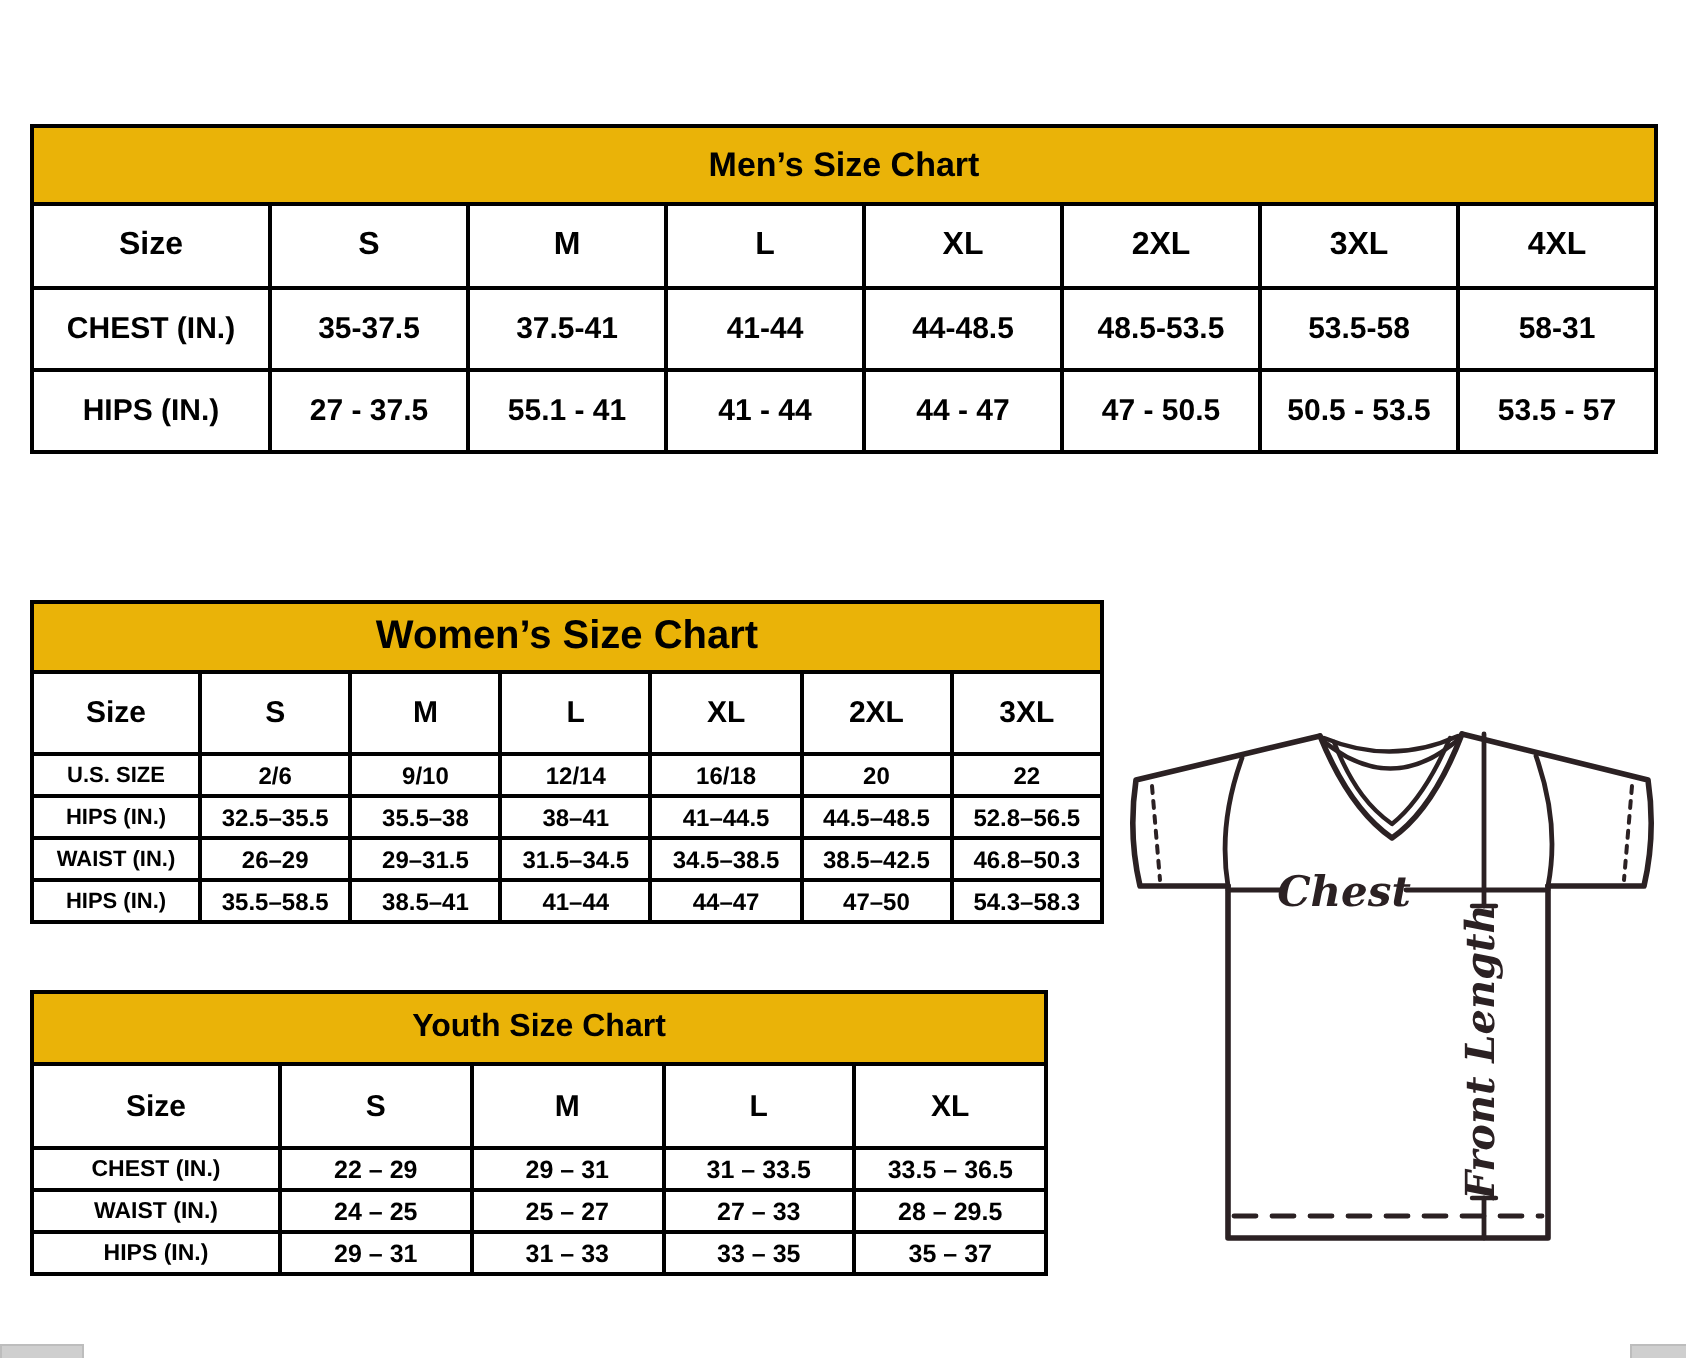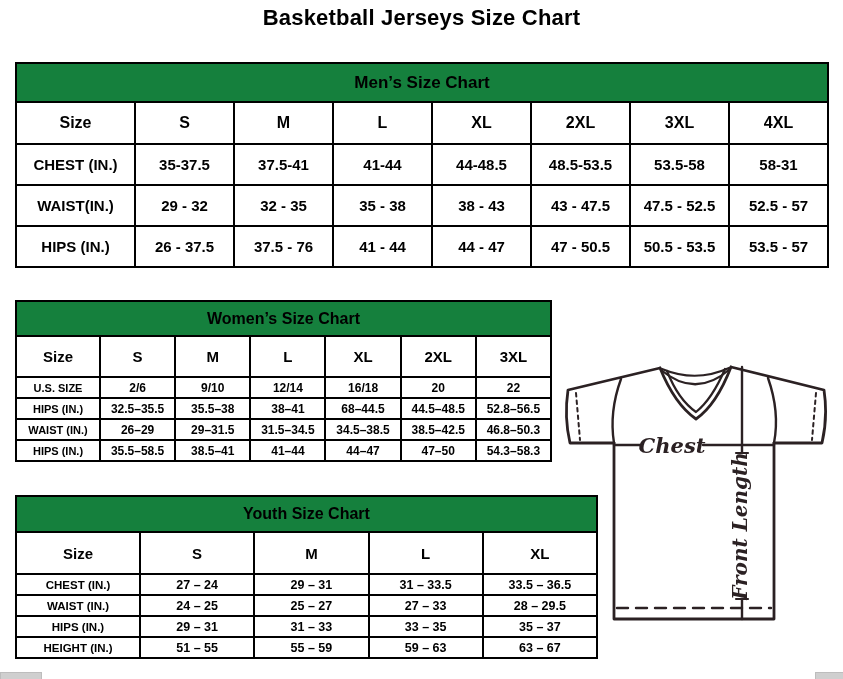--- a/index.html
+++ b/index.html
@@ -7,27 +7,27 @@
     position:relative;width:843px;height:679px;background:#fff;overflow:hidden;
     font-family:"Liberation Sans",sans-serif;color:#000;
   }
   .page-title{
     position:absolute;top:5px;left:0;width:100%;text-align:center;
     font-size:22px;font-weight:bold;letter-spacing:0.2px;
   }
   .size-section{position:absolute;}
   .sec-men{left:15px;top:62px;width:814px;}
   .sec-women{left:15px;top:300px;width:537px;}
-  .sec-youth{left:15px;top:495px;width:583px;}
+  .sec-youth{left:15px;top:495px;width:509px;}
   .table-title{
-    background:#15803d;border:2px solid #000;border-bottom:0;
+    background:#eab308;border:2px solid #000;border-bottom:0;
     font-weight:bold;text-align:center;
   }
   .sec-men .table-title{height:37px;line-height:37px;font-size:17px;}
-  .sec-women .table-title{height:33px;line-height:33px;font-size:16px;}
+  .sec-women .table-title{height:33px;line-height:33px;font-size:20px;}
   .sec-youth .table-title{height:34px;line-height:34px;font-size:16px;}
   table{border-collapse:collapse;table-layout:fixed;width:100%;}
   th,td{
     border:2px solid #000;text-align:center;vertical-align:middle;
     font-weight:bold;padding:0;overflow:hidden;white-space:nowrap;
   }
   .sec-men thead th{height:40px;font-size:16px;}
   .sec-men tbody th,.sec-men tbody td{height:39px;font-size:15px;}
   .sec-men .label-col{width:117px;}
   .sec-women thead th{height:39px;font-size:15px;}
@@ -45,21 +45,20 @@
   .diagram-label{
     font-family:"DejaVu Serif","Liberation Serif",serif;
     font-style:italic;font-weight:bold;fill:#2b2123;
   }
 </style>
 </head>
 <body>
 
 <div id="page">
 
-  <div class="page-title">Basketball Jerseys Size Chart</div>
 
   <section class="size-section sec-men">
     <div class="table-title">Men’s Size Chart</div>
     <table>
       <thead>
           <tr>
             <th class="label-col">Size</th>
             <th>S</th>
             <th>M</th>
             <th>L</th>
@@ -74,33 +73,23 @@
             <th class="label-col">CHEST (IN.)</th>
             <td>35-37.5</td>
             <td>37.5-41</td>
             <td>41-44</td>
             <td>44-48.5</td>
             <td>48.5-53.5</td>
             <td>53.5-58</td>
             <td>58-31</td>
           </tr>
           <tr>
-            <th class="label-col">WAIST(IN.)</th>
-            <td>29 - 32</td>
-            <td>32 - 35</td>
-            <td>35 - 38</td>
-            <td>38 - 43</td>
-            <td>43 - 47.5</td>
-            <td>47.5 - 52.5</td>
-            <td>52.5 - 57</td>
-          </tr>
-          <tr>
-            <th class="label-col">HIPS (IN.)</th>
-            <td>26 - 37.5</td>
-            <td>37.5 - 76</td>
+            <th class="label-col">HIPS (IN.)</th>
+            <td>27 - 37.5</td>
+            <td>55.1 - 41</td>
             <td>41 - 44</td>
             <td>44 - 47</td>
             <td>47 - 50.5</td>
             <td>50.5 - 53.5</td>
             <td>53.5 - 57</td>
           </tr>
         </tbody>
     </table>
   </section>
 
@@ -126,21 +115,21 @@
             <td>12/14</td>
             <td>16/18</td>
             <td>20</td>
             <td>22</td>
           </tr>
           <tr>
             <th class="label-col">HIPS (IN.)</th>
             <td>32.5–35.5</td>
             <td>35.5–38</td>
             <td>38–41</td>
-            <td>68–44.5</td>
+            <td>41–44.5</td>
             <td>44.5–48.5</td>
             <td>52.8–56.5</td>
           </tr>
           <tr>
             <th class="label-col">WAIST (IN.)</th>
             <td>26–29</td>
             <td>29–31.5</td>
             <td>31.5–34.5</td>
             <td>34.5–38.5</td>
             <td>38.5–42.5</td>
@@ -167,45 +156,38 @@
             <th class="label-col">Size</th>
             <th>S</th>
             <th>M</th>
             <th>L</th>
             <th>XL</th>
           </tr>
         </thead>
       <tbody>
           <tr>
             <th class="label-col">CHEST (IN.)</th>
-            <td>27 – 24</td>
+            <td>22 – 29</td>
             <td>29 – 31</td>
             <td>31 – 33.5</td>
             <td>33.5 – 36.5</td>
           </tr>
           <tr>
             <th class="label-col">WAIST (IN.)</th>
             <td>24 – 25</td>
             <td>25 – 27</td>
             <td>27 – 33</td>
             <td>28 – 29.5</td>
           </tr>
           <tr>
             <th class="label-col">HIPS (IN.)</th>
             <td>29 – 31</td>
             <td>31 – 33</td>
             <td>33 – 35</td>
             <td>35 – 37</td>
-          </tr>
-          <tr>
-            <th class="label-col">HEIGHT (IN.)</th>
-            <td>51 – 55</td>
-            <td>55 – 59</td>
-            <td>59 – 63</td>
-            <td>63 – 67</td>
           </tr>
         </tbody>
     </table>
   </section>
 
   <div class="jersey-wrap">
     <svg width="283" height="300" viewBox="0 0 283 300">
       <g fill="none" stroke="#2b2123" stroke-linecap="round" stroke-linejoin="round">
 
         <path stroke-width="2.8" d="M103,11 L11,33 Q7,60 13,86 L57,86"></path>

